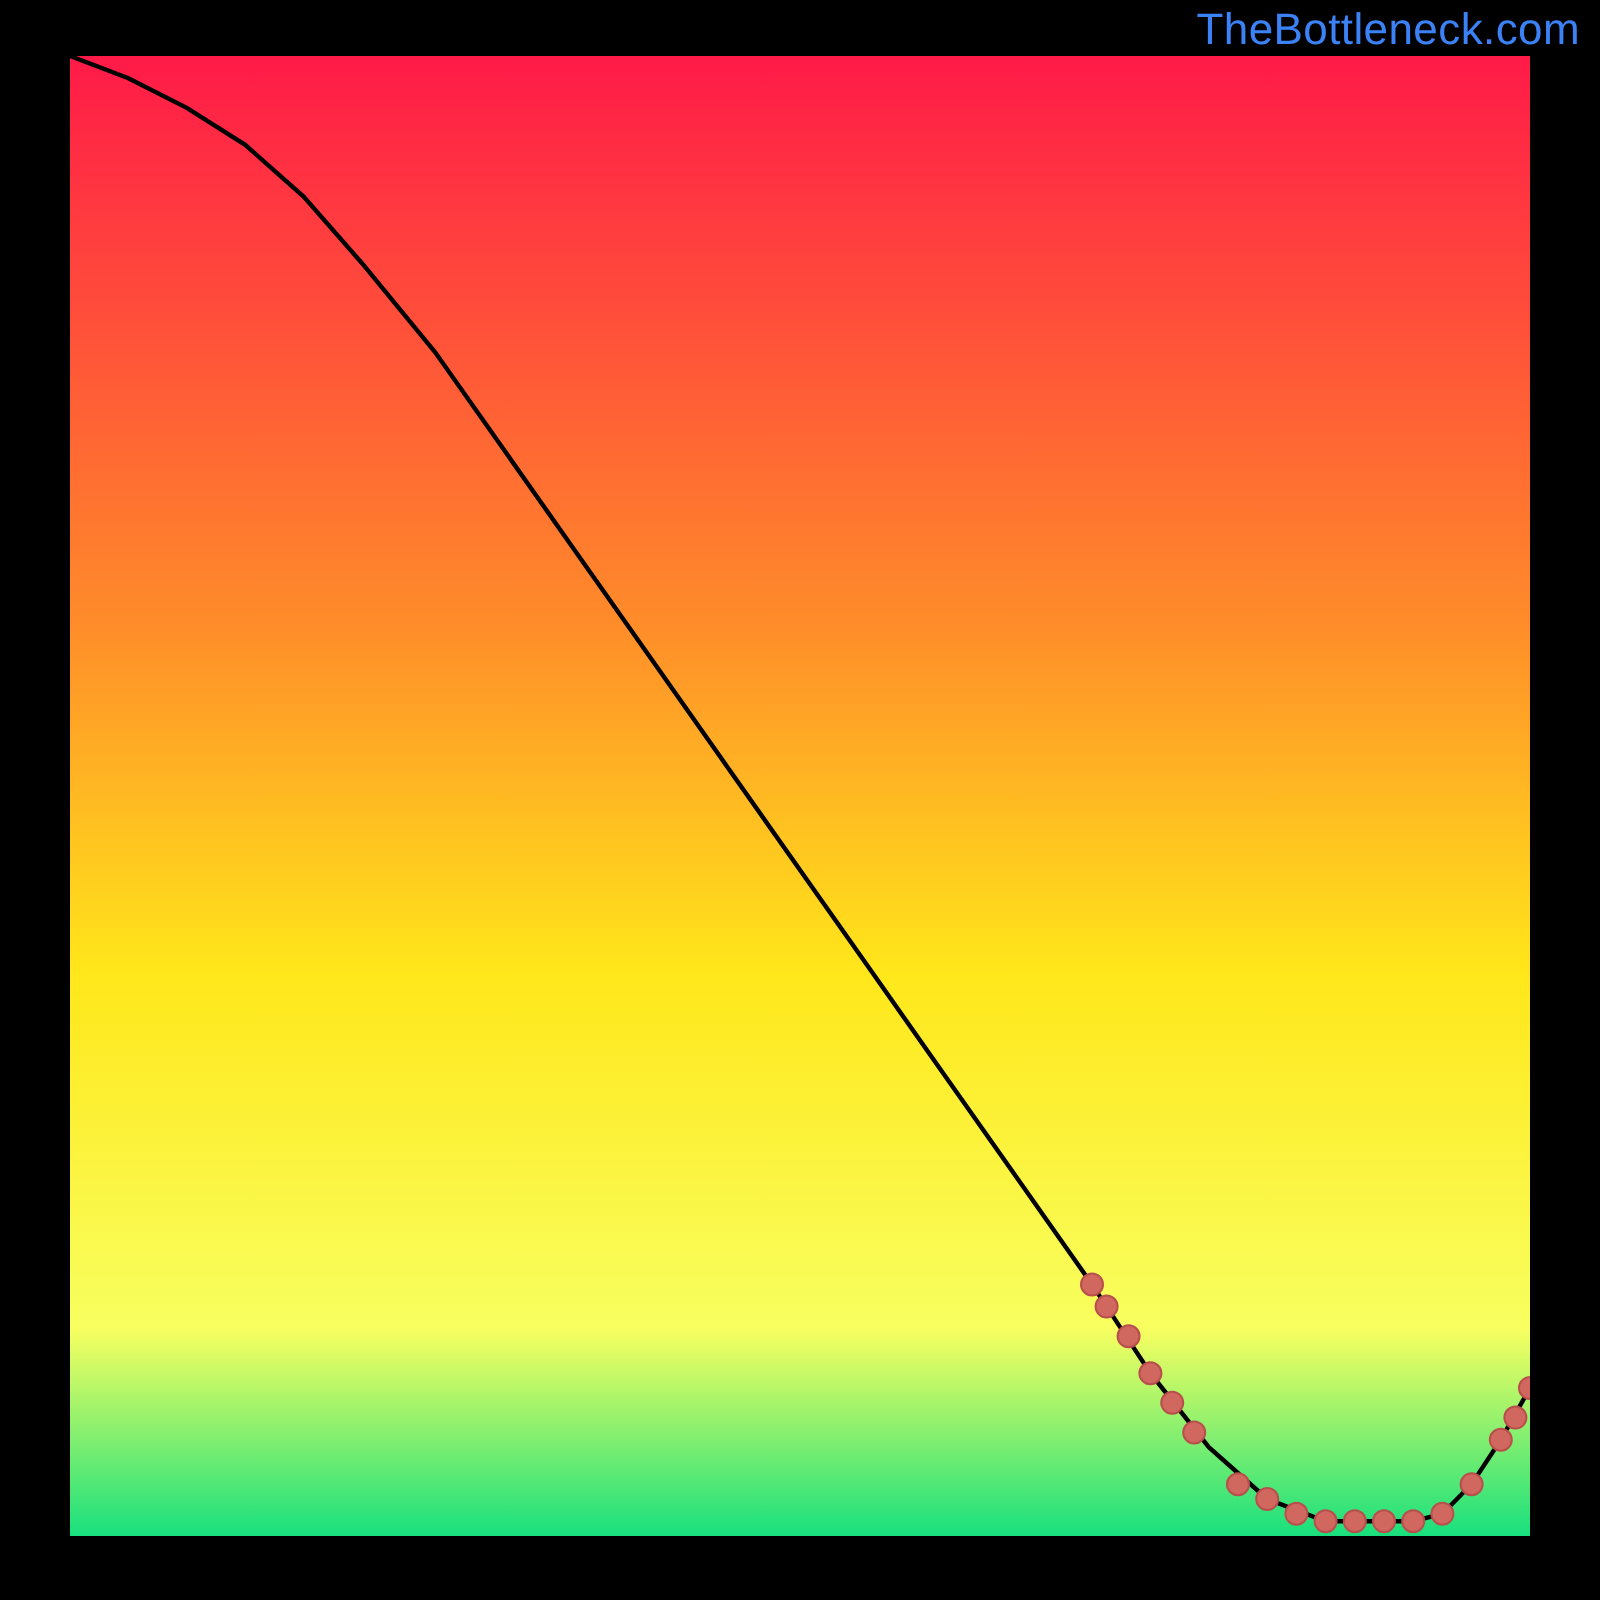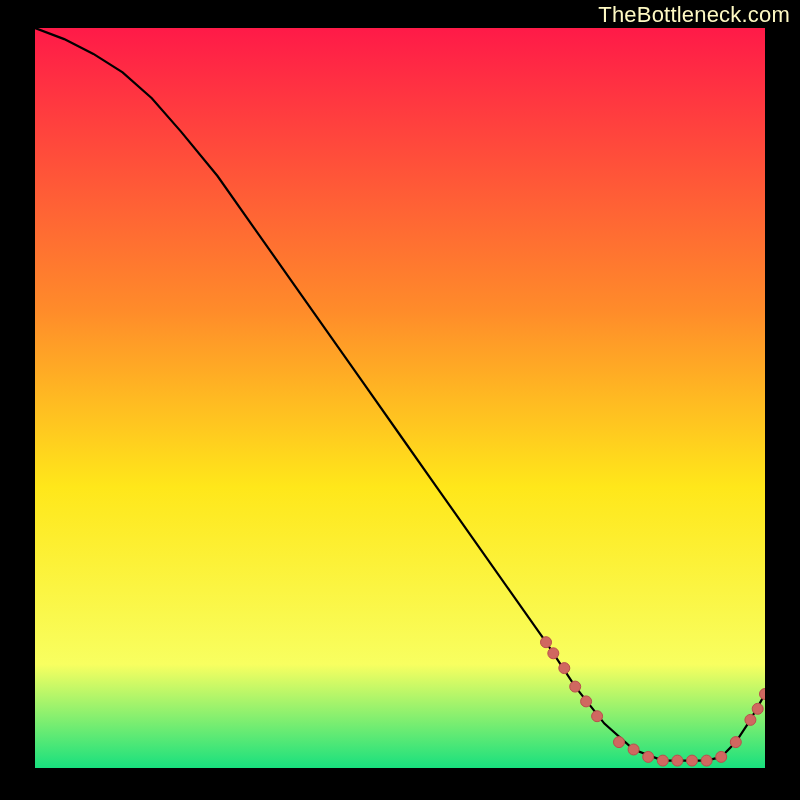--- a/index.html
+++ b/index.html
@@ -16,21 +16,21 @@
     left: 0;
     top: 0;
     width: 800px;
     height: 800px;
     background: #000;
   }
   .watermark {
     position: absolute;
     top: 2px;
     right: 10px;
-    color: #fef9c3;
+    color: #3b82f6;
     font-size: 22px;
     letter-spacing: 0.2px;
     z-index: 5;
   }
   .plot {
     position: absolute;
     left: 35px;
     top: 28px;
     width: 730px;
     height: 740px;

